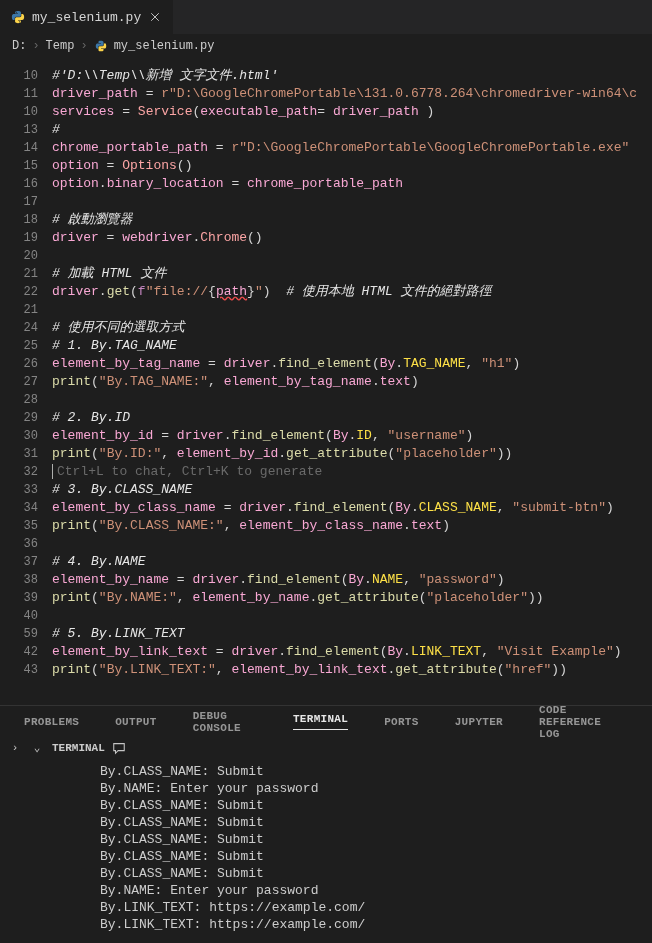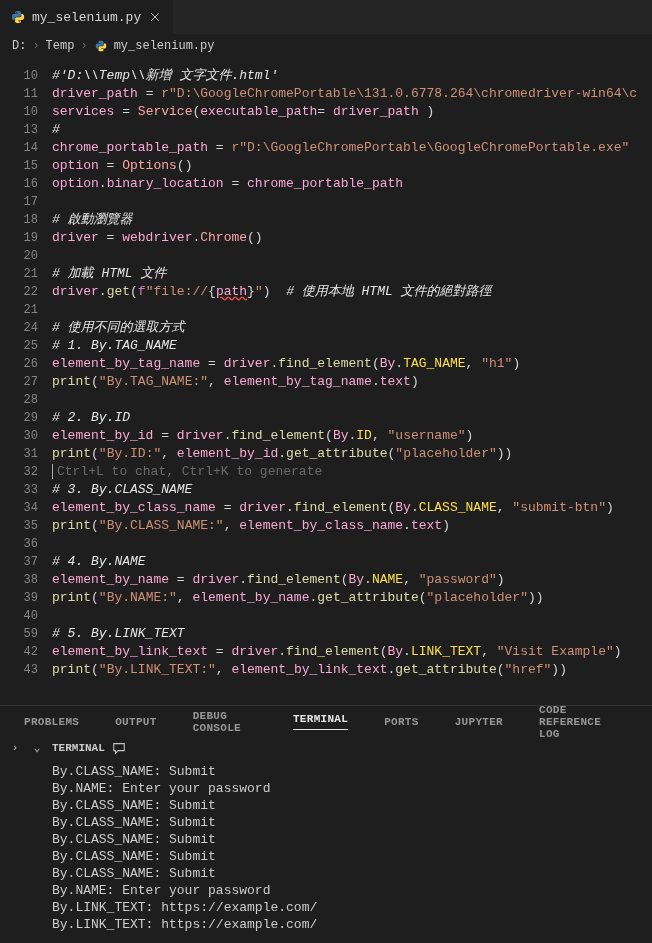--- a/index.html
+++ b/index.html
@@ -127,20 +127,21 @@
   }
   .term-header .chev { width:14px;display:inline-flex;justify-content:center;color:#c5c5c5; font-weight:400;}
   .term-header .caret { width:14px;display:inline-flex;justify-content:center;color:#c5c5c5; font-weight:400;}
   .term-body {
     padding: 4px 0 10px 52px;
     font-family: Consolas, 'Courier New', monospace;
     font-size: 13px;
     line-height: 17px;
     color:#cccccc;
     white-space: pre;
+    margin-left: 48px;
   }
   .term-icon {
     width:16px;height:16px;display:inline-flex;align-items:center;justify-content:center;
     color:#c5c5c5;
   }
   svg { display:block; }
 </style>
 </head>
 <body>
 

